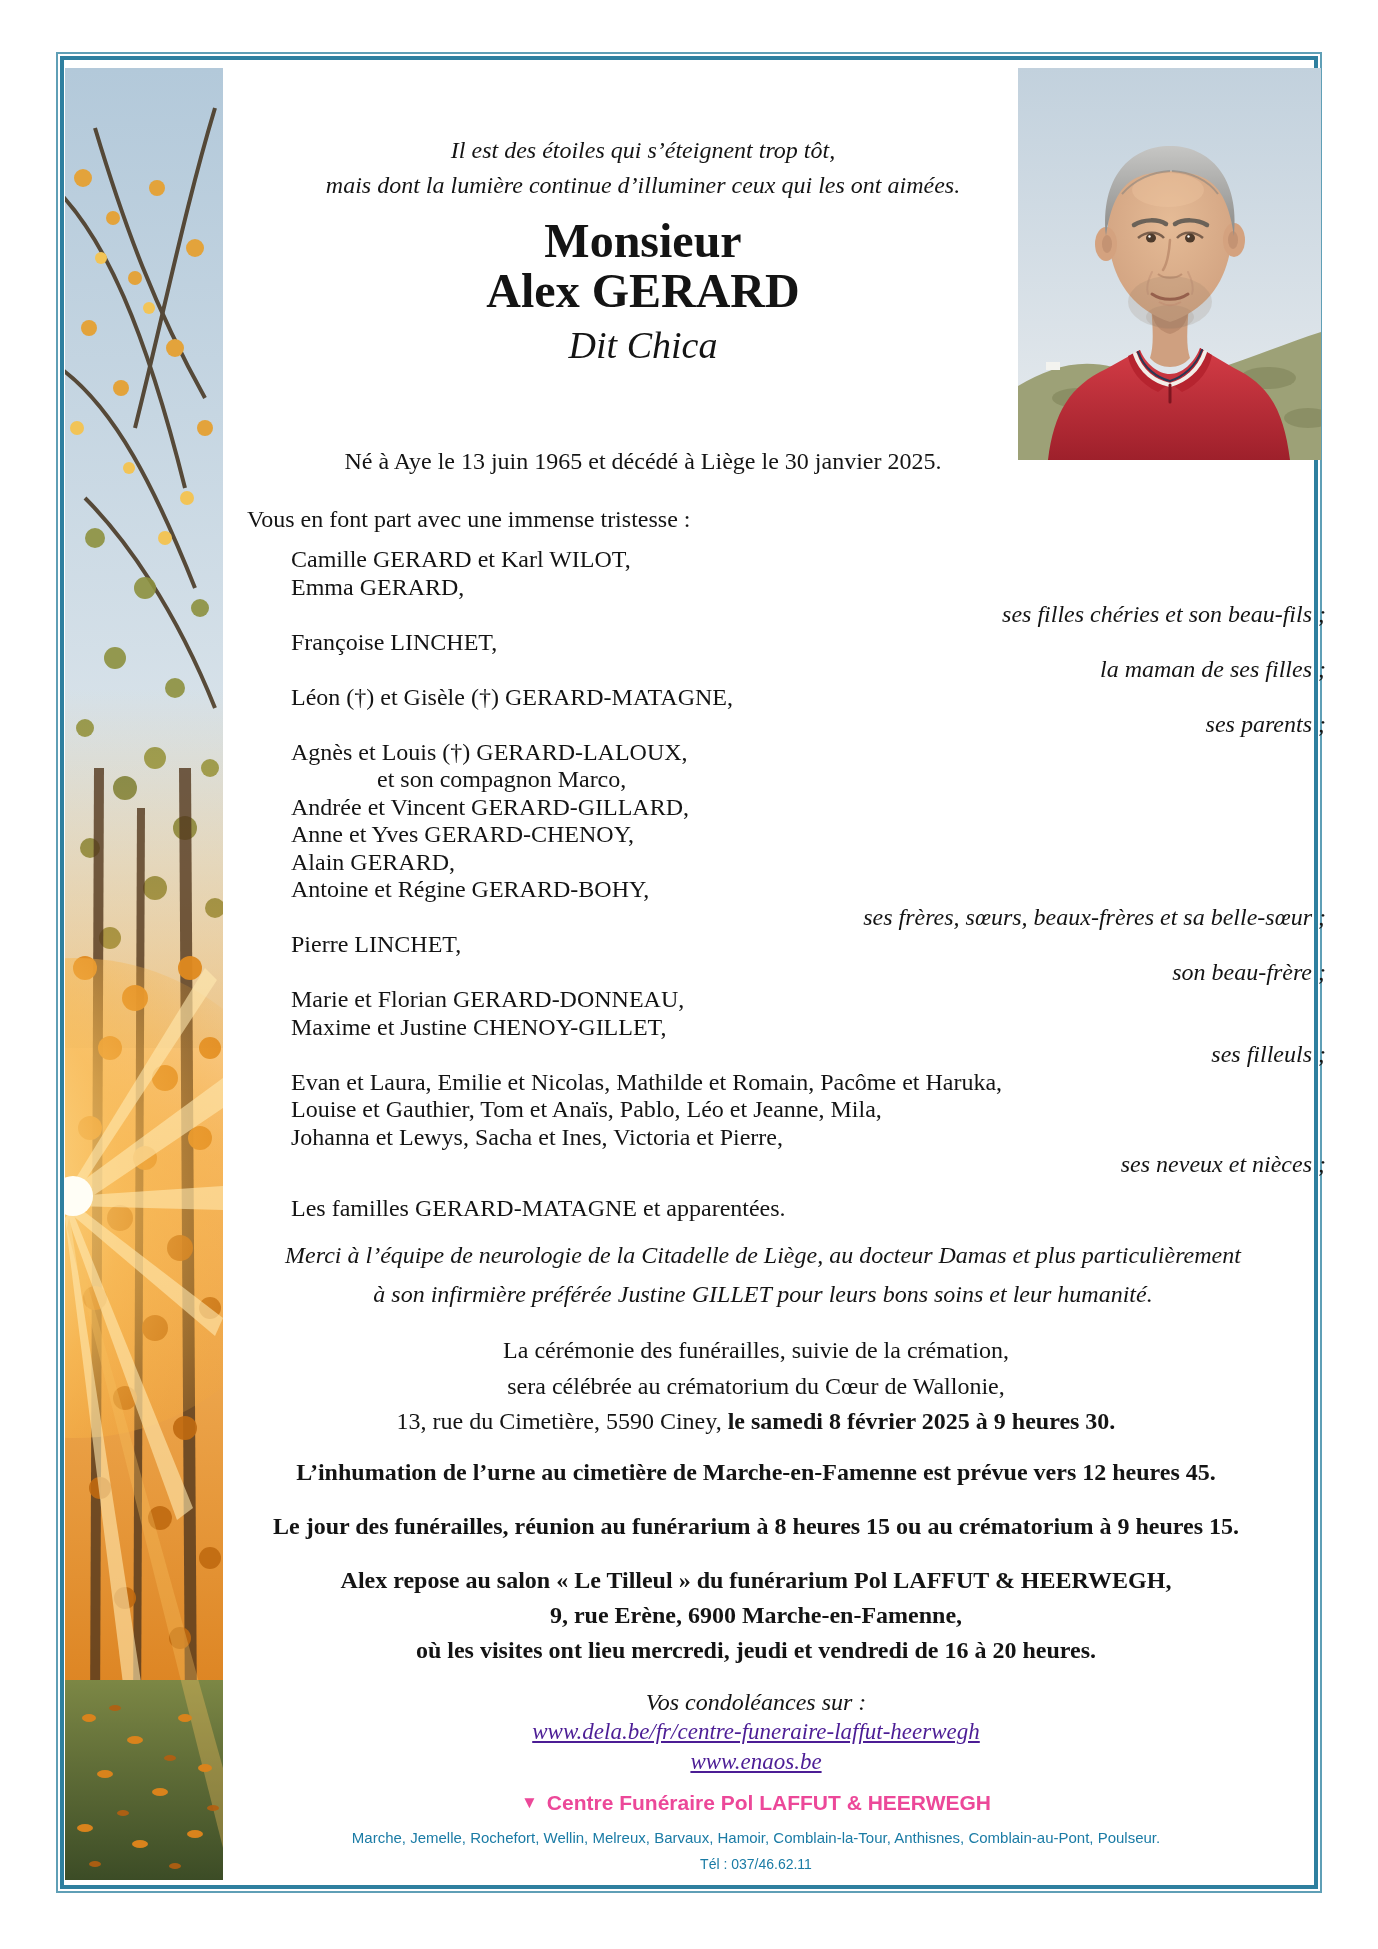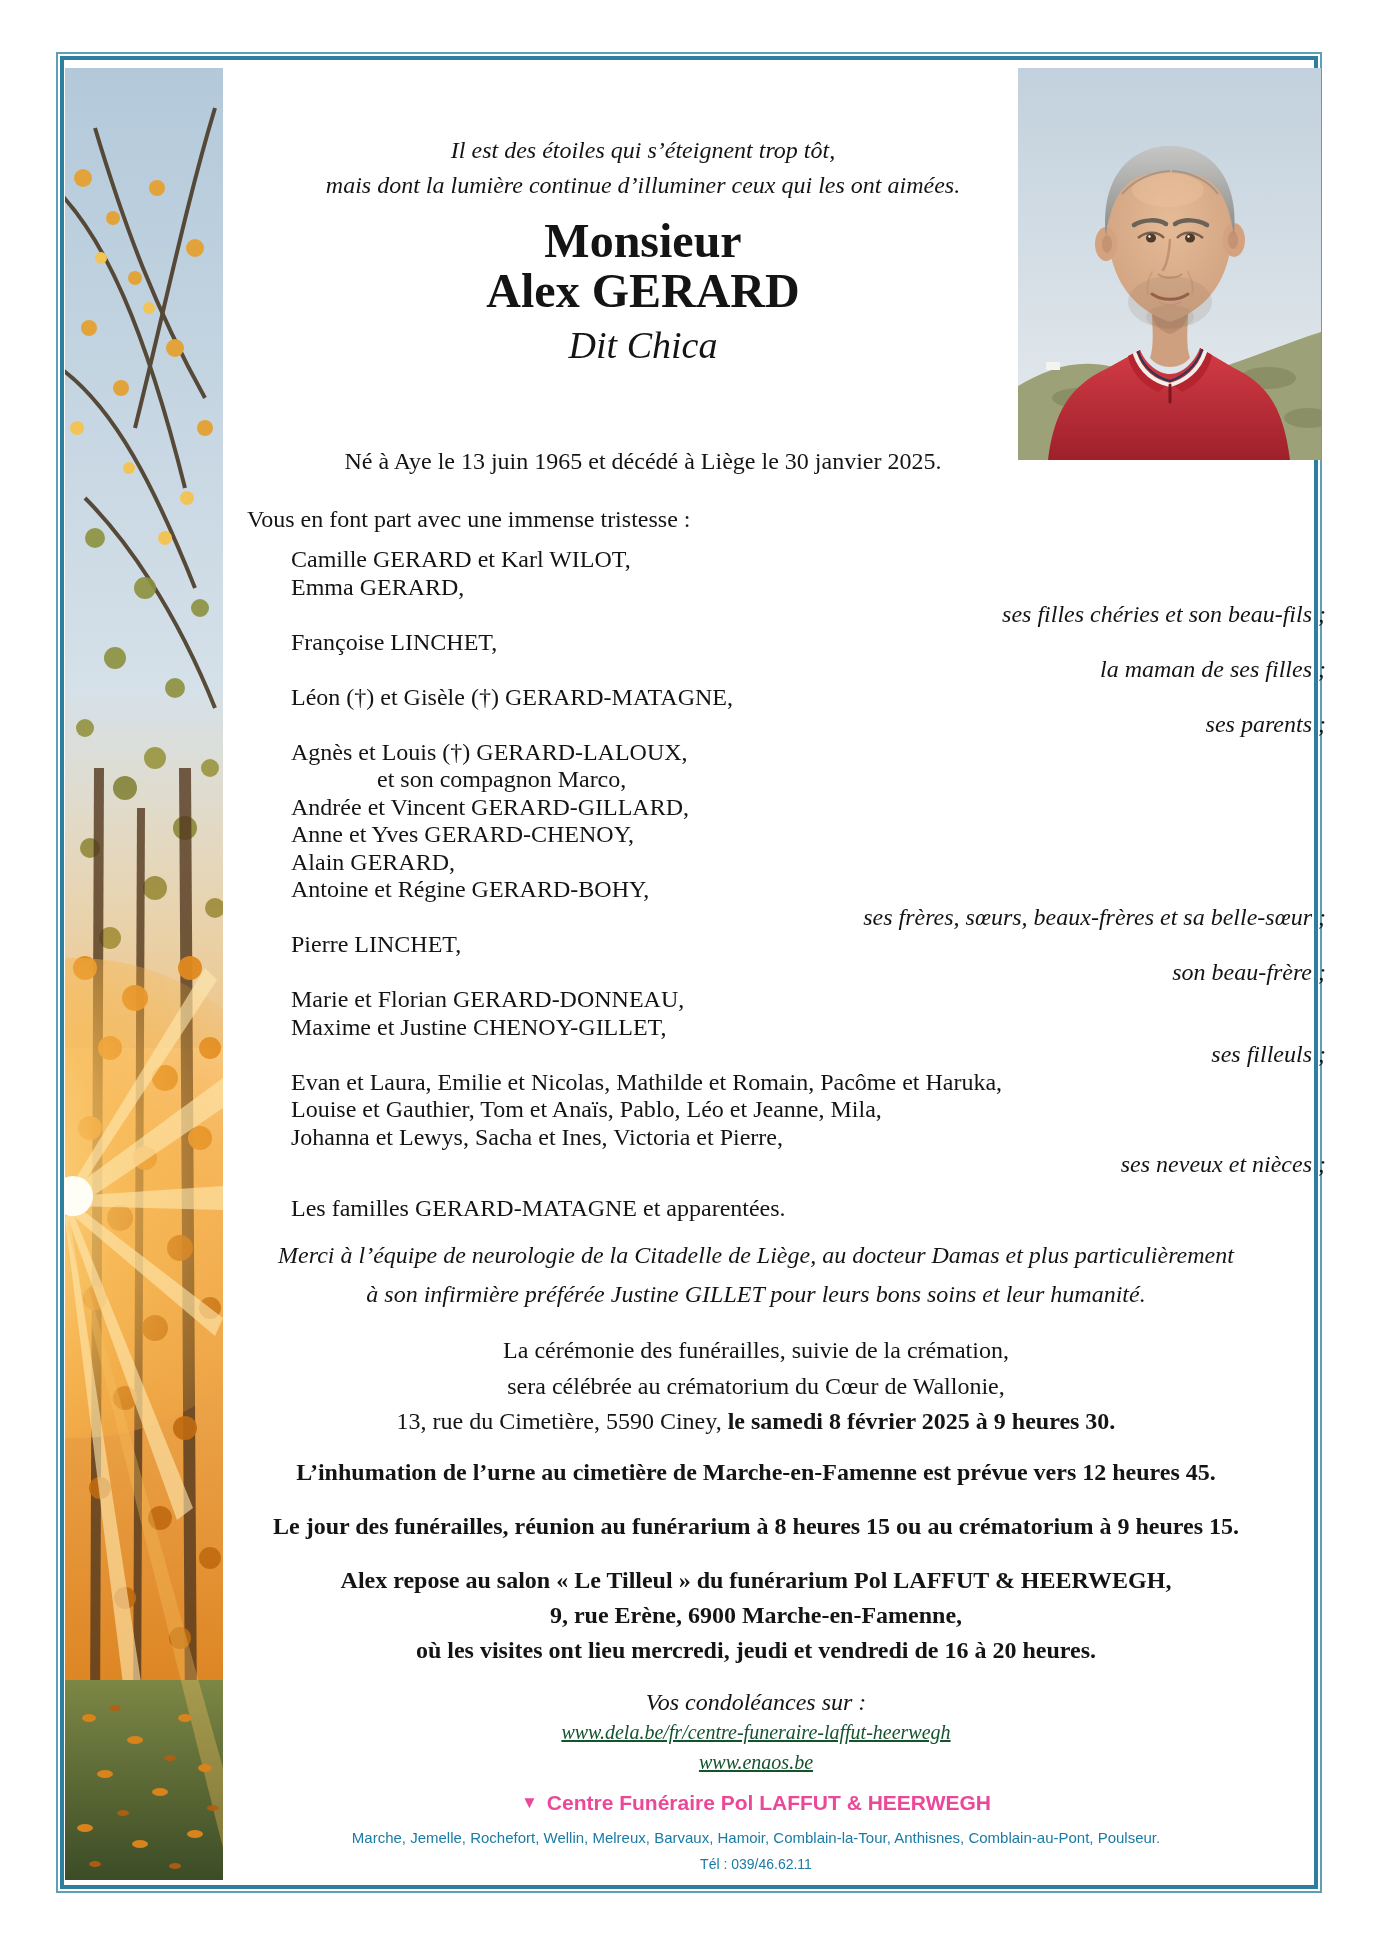--- a/index.html
+++ b/index.html
@@ -16,29 +16,29 @@
   .quote{left:223px;top:133px;width:840px;font-style:italic;font-size:24px;line-height:35px;}
   .title-block{left:223px;top:216px;width:840px;}
   .t-title,.t-name{font-size:48px;font-weight:bold;line-height:50px;}
   .t-nick{font-size:38px;font-style:italic;line-height:46px;margin-top:6px;}
   .life-line{left:223px;top:448px;width:840px;font-size:24px;}
   .intro{left:247px;top:506px;font-size:24px;}
   .family-list{left:247px;top:546px;width:1035px;font-size:24px;line-height:27.5px;margin-left:44px;}
   .fam-rel{text-align:right;font-style:italic;}
   .fam-indent{padding-left:86px;}
   .fam-families{margin-top:16px;}
-  .thanks{left:223px;top:1236px;width:1066px;font-style:italic;font-size:24px;line-height:39px;}
+  .thanks{left:230px;top:1236px;width:1066px;font-style:italic;font-size:24px;line-height:39px;}
   .ceremony{left:223px;top:1333px;width:1066px;font-size:24px;line-height:35.5px;}
   .bold{font-weight:bold;}
   .urn{left:223px;top:1459px;width:1066px;font-size:24px;font-weight:bold;}
   .meeting{left:223px;top:1513px;width:1066px;font-size:24px;font-weight:bold;}
   .repose{left:223px;top:1563px;width:1066px;font-size:24px;font-weight:bold;line-height:35px;}
   .condolences{left:223px;top:1687px;width:1066px;font-size:24px;line-height:30px;}
   .cond-label{font-style:italic;}
-  .cond-link{display:block;color:#14532d;font-style:italic;text-decoration:underline;font-size:20px;}
+  .cond-link{display:block;color:#4c1d95;font-style:italic;text-decoration:underline;font-size:23px;}
   .footer-title{left:223px;top:1791px;width:1066px;font-family:"Liberation Sans",sans-serif;
                 font-size:21px;font-weight:bold;color:#ec4899;}
   .tri{font-size:17px;margin-right:9px;position:relative;top:-2px;}
   .footer-places{left:223px;top:1829px;width:1066px;font-family:"Liberation Sans",sans-serif;
                  font-size:15px;color:#1a7ba5;}
   .footer-tel{left:223px;top:1856px;width:1066px;font-family:"Liberation Sans",sans-serif;
               font-size:14px;color:#1a7ba5;}
 </style>
 </head>
 <body>
@@ -325,15 +325,15 @@
   <div class="abs condolences center">
     <div class="cond-label">Vos condoléances sur :</div>
     <a class="cond-link" href="#">www.dela.be/fr/centre-funeraire-laffut-heerwegh</a>
     <a class="cond-link" href="#">www.enaos.be</a>
   </div>
 
   <div class="abs footer-title center">
     <span class="tri">▼</span><span>Centre Funéraire Pol LAFFUT &amp; HEERWEGH</span>
   </div>
   <div class="abs footer-places center">Marche, Jemelle, Rochefort, Wellin, Melreux, Barvaux, Hamoir, Comblain-la-Tour, Anthisnes, Comblain-au-Pont, Poulseur.</div>
-  <div class="abs footer-tel center">Tél : 039/46.62.11</div>
+  <div class="abs footer-tel center">Tél : 037/46.62.11</div>
 
 </div>
 
 </body></html>

